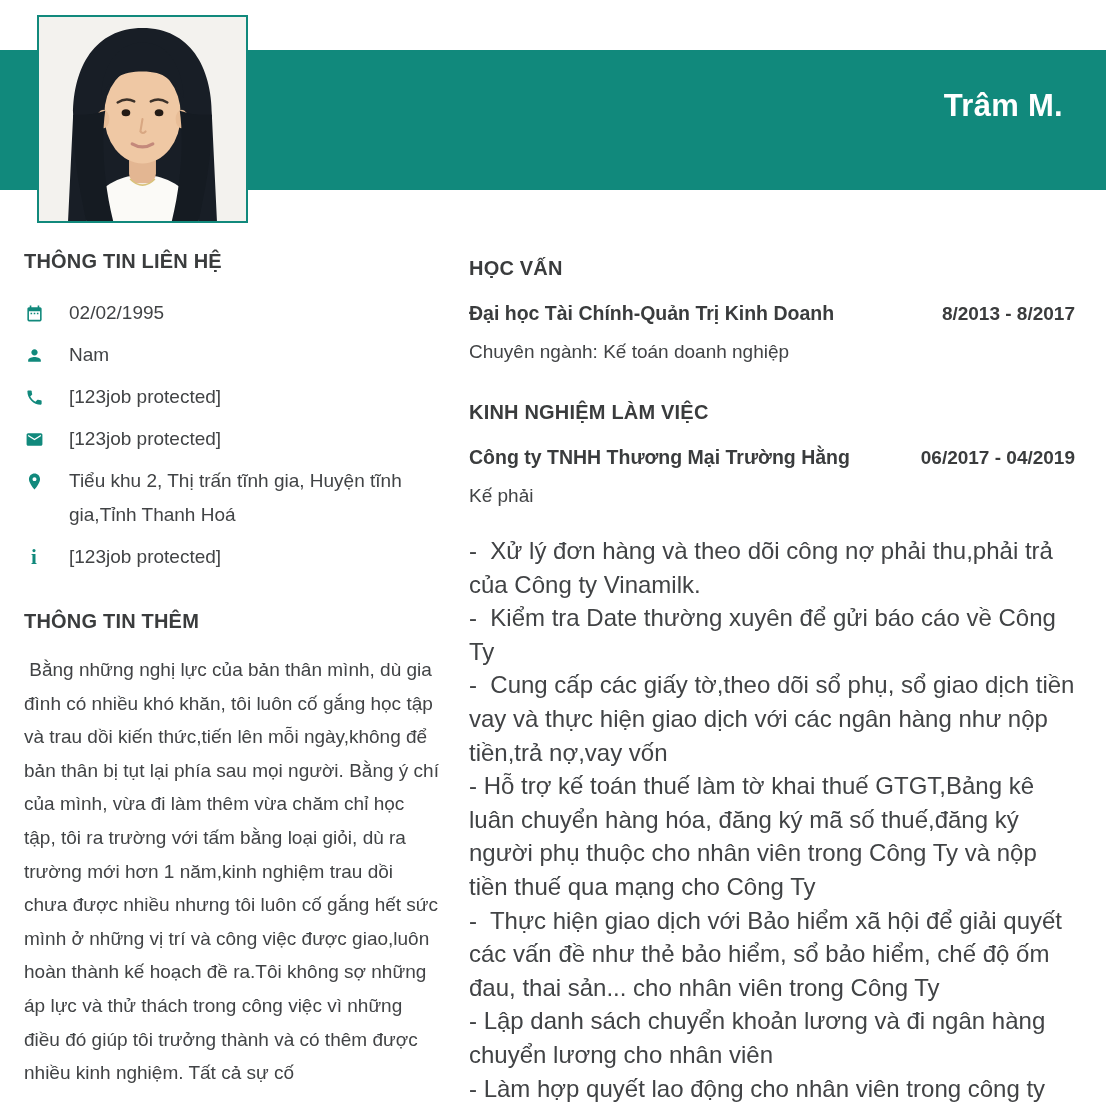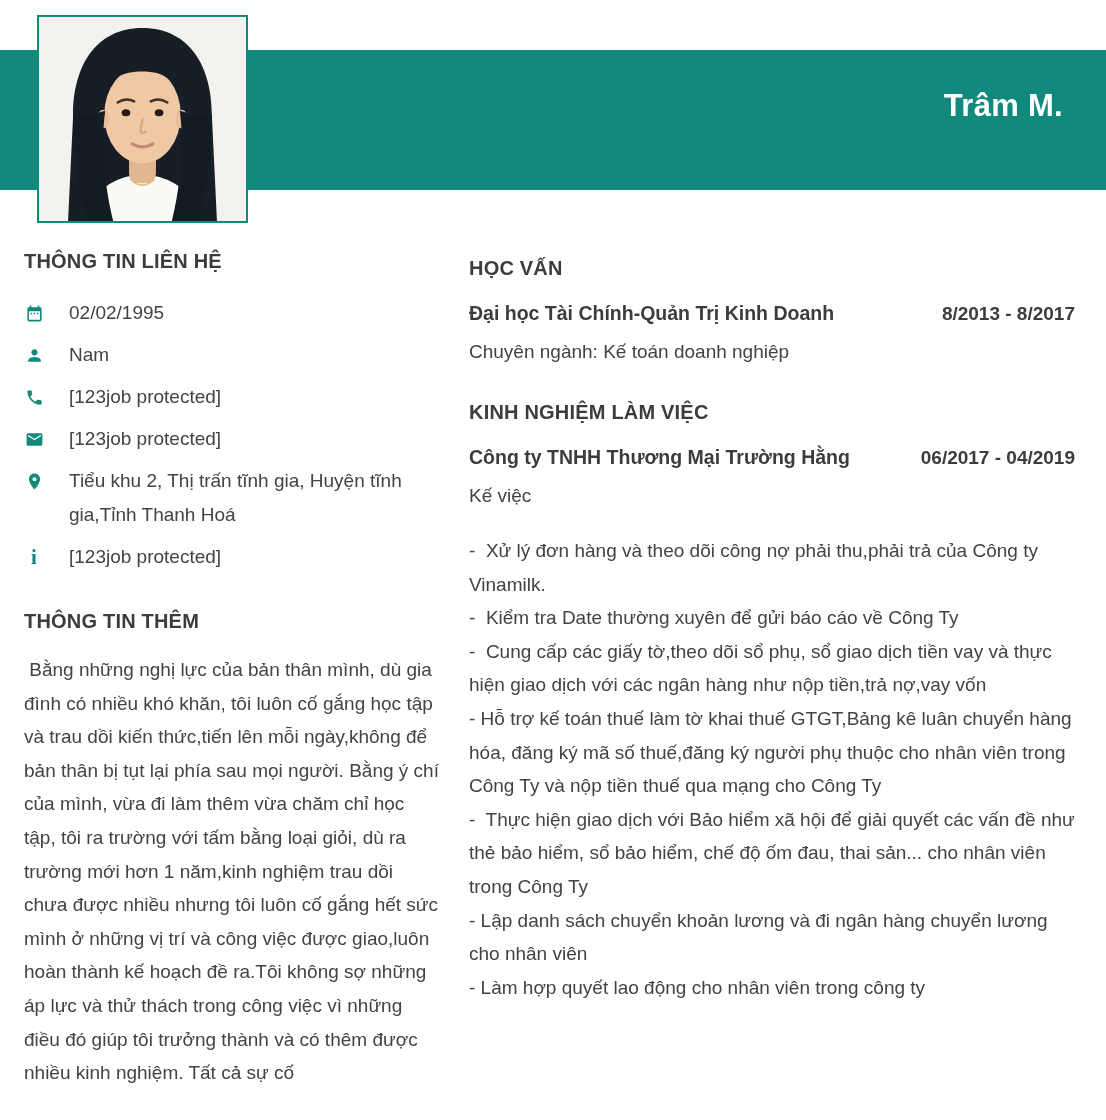--- a/index.html
+++ b/index.html
@@ -72,21 +72,21 @@
   .entry-head {
     display: flex; justify-content: space-between; align-items: center;
     margin-top: 22px;
   }
   .entry-title { font-size: 19.5px; font-weight: bold; color: #3a3c3d; }
   .entry-period { font-size: 19px; font-weight: bold; color: #3a3c3d; white-space: nowrap; margin-left: 16px; }
   .entry-detail { margin-top: 13px; font-size: 19px; color: #414345; line-height: 28px; }
   .experience-section { margin-top: 35px; }
   .bullets { margin-top: 24px; }
   .bullet {
-    font-size: 19px; line-height: 33.6px; color: #414345;
+    font-size: 24px; line-height: 33.6px; color: #414345;
     white-space: pre-wrap;
   }
 </style>
 </head>
 <body>
 
 <div class="page">
 
   <div class="band"></div>
 
@@ -207,21 +207,21 @@
         </div>
         <div class="entry-detail">Chuyên ngành: Kế toán doanh nghiệp</div>
       </div>
 
       <div class="experience-section">
         <div class="section-heading">KINH NGHIỆM LÀM VIỆC</div>
         <div class="entry-head">
           <span class="entry-title">Công ty TNHH Thương Mại Trường Hằng</span>
           <span class="entry-period">06/2017 - 04/2019</span>
         </div>
-        <div class="entry-detail">Kế việc</div>
+        <div class="entry-detail">Kế phải</div>
 
         <div class="bullets">
           <div class="bullet">-  Xử lý đơn hàng và theo dõi công nợ phải thu,phải trả của Công ty Vinamilk.</div>
           <div class="bullet">-  Kiểm tra Date thường xuyên để gửi báo cáo về Công Ty</div>
           <div class="bullet">-  Cung cấp các giấy tờ,theo dõi sổ phụ, sổ giao dịch tiền vay và thực hiện giao dịch với các ngân hàng như nộp tiền,trả nợ,vay vốn</div>
           <div class="bullet">- Hỗ trợ kế toán thuế làm tờ khai thuế GTGT,Bảng kê luân chuyển hàng hóa, đăng ký mã số thuế,đăng ký người phụ thuộc cho nhân viên trong Công Ty và nộp tiền thuế qua mạng cho Công Ty</div>
           <div class="bullet">-  Thực hiện giao dịch với Bảo hiểm xã hội để giải quyết các vấn đề như thẻ bảo hiểm, sổ bảo hiểm, chế độ ốm đau, thai sản... cho nhân viên trong Công Ty</div>
           <div class="bullet">- Lập danh sách chuyển khoản lương và đi ngân hàng chuyển lương cho nhân viên</div>
           <div class="bullet">- Làm hợp quyết lao động cho nhân viên trong công ty</div>
         </div>

